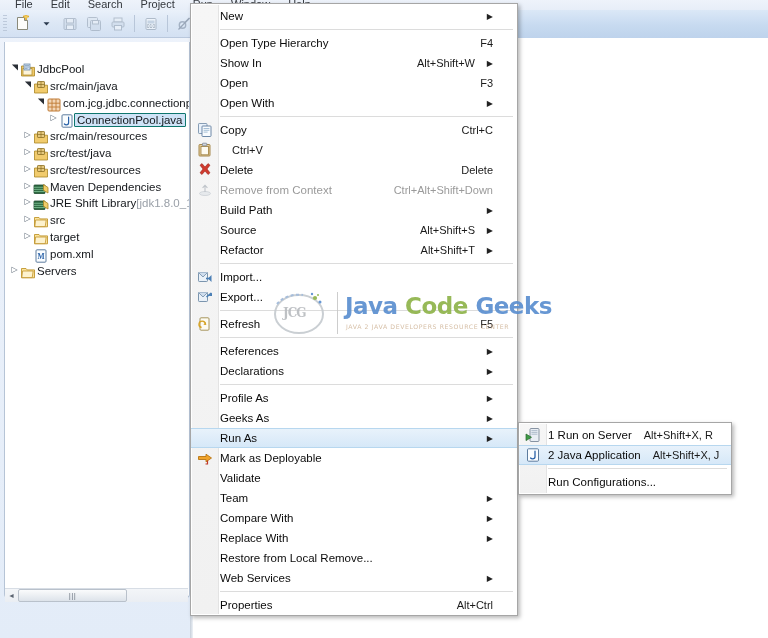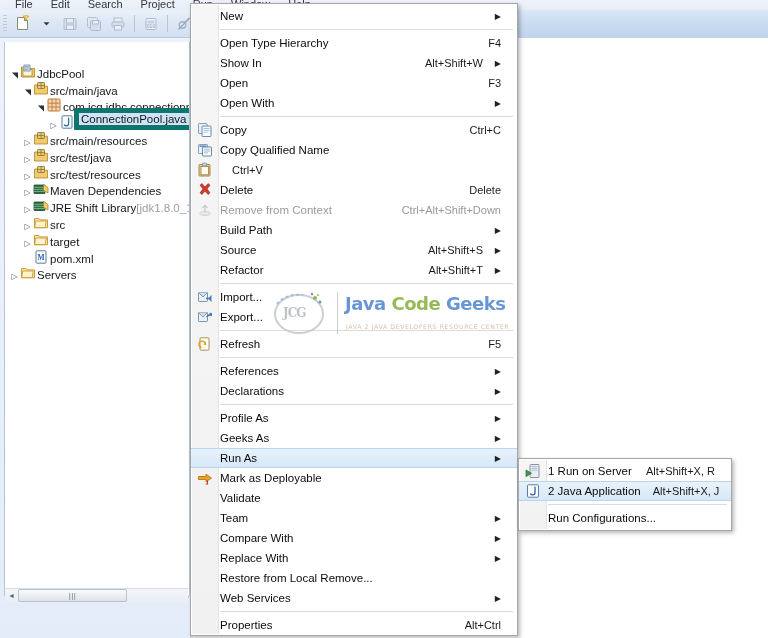--- a/index.html
+++ b/index.html
@@ -96,28 +96,28 @@
 
   .tree {
     position: absolute; left: 5px; top: 63px;
     width: 184px; height: 518px;
     background: #fff;
     overflow: hidden;
     font-size: 11.5px;
     color: #13161a;
   }
   .trow {
-    display: flex; align-items: flex-end;
+    display: flex; align-items: flex-start;
     height: 16.8px;
     white-space: nowrap;
     position: relative;
   }
   .trow.sel .lbl {
     background: #cfe3f7;
-    border: 5px solid #0f766e;
+    border: 1px solid #0f766e;
     border-radius: 1px;
     padding: 0 2px;
     margin-left: -1px;
   }
   .twisty {
     width: 11px; flex: 0 0 11px;
     display: flex; align-items: center; justify-content: center;
     color: #5e6a78; font-size: 8px;
   }
   .twisty.open { color:#2a2f36; }
@@ -177,21 +177,21 @@
     width: 26px; bottom: 1px;
     background: linear-gradient(180deg,#f6f6f6,#f1f1f1);
     border-right: 1px solid #e3e3e3;
     pointer-events: none;
   }
   .mitem {
     position: relative;
     display: flex; align-items: center;
     height: 20px;
     font-size: 11.5px; color: #0b0b0b;
-    padding-left: 29px; padding-right: 16px;
+    padding-left: 29px; padding-right: 24px;
     z-index: 2;
     white-space: nowrap;
   }
   .mitem.hl {
     background: linear-gradient(180deg,#e8f2fb 0%, #d6e8f8 100%);
     border-top: 1px solid #b7d7ef;
     border-bottom: 1px solid #b7d7ef;
     height: 18px;
   }
   .mitem.disabled { color: #9a9a9a; }
@@ -209,21 +209,21 @@
     padding-left: 6px;
   }
   .msep {
     height: 1px; margin: 3px 4px 3px 29px;
     background: #dcdcdc; position: relative; z-index: 2;
   }
 
   
   .submenu {
     position: absolute;
-    left: 518px; top: 458px;
+    left: 518px; top: 422px;
     width: 214px;
     background: #ffffff;
     border: 1px solid #a6a6a6;
     box-shadow: 2px 2px 4px rgba(0,0,0,.28);
     box-sizing: border-box;
     z-index: 60;
     padding: 2px 0;
   }
   .submenu .gutter {
     position: absolute; left: 1px; top: 1px;
@@ -237,21 +237,21 @@
   .watermark {
     position: absolute; left: 263px; top: 290px;
     width: 246px; height: 58px;
     z-index: 50; pointer-events: none;
     opacity: .92;
   }
   .wm-text {
     position: absolute; left: 82px; top: 3px;
     font-family: "DejaVu Sans", sans-serif;
     font-weight: bold;
-    font-size: 18px;
+    font-size: 23px;
     letter-spacing: -0.5px;
     white-space: nowrap;
   }
   .wm-text .b { color: #5b8fd0; }
   .wm-text .g { color: #8fb44a; }
   .wm-sub {
     position: absolute; left: 83px; top: 33px;
     font-size: 6.2px; color: #c3a27e; letter-spacing: .6px;
     font-family: "DejaVu Sans", sans-serif;
     white-space: nowrap;
@@ -554,31 +554,20 @@
       <div class="mitem">
         <span class="micon">
           <svg width="16" height="16" viewBox="0 0 16 16">
             <rect x="1.5" y="1.5" width="8.5" height="10" rx=".7" fill="#eaf2fb" stroke="#7a93ad" stroke-width=".9"></rect>
             <rect x="5" y="4" width="9" height="10.5" rx=".7" fill="#f8fbfe" stroke="#5d7c9e" stroke-width=".9"></rect>
             <path d="M6.6 6.5h5.8M6.6 8.3h5.8M6.6 10.1h4" stroke="#8fb0cc" stroke-width=".8"></path>
           </svg>
         </span>
         <span class="mlabel">Copy</span>
         <span class="maccel">Ctrl+C</span>
-      </div>
-      <div class="mitem">
-        <span class="micon">
-          <svg width="16" height="16" viewBox="0 0 16 16">
-            <rect x="1.5" y="2.5" width="9" height="9" rx=".7" fill="#eaf2fb" stroke="#7a93ad" stroke-width=".9"></rect>
-            <rect x="5.5" y="5" width="9" height="9" rx=".7" fill="#f8fbfe" stroke="#5d7c9e" stroke-width=".9"></rect>
-            <path d="M2.5 4.2h7" stroke="#4f86c0" stroke-width="1.4"></path>
-            <path d="M7 7.2h6M7 9h6M7 10.8h4" stroke="#8fb0cc" stroke-width=".8"></path>
-          </svg>
-        </span>
-        <span class="mlabel">Copy Qualified Name</span>
       </div>
       <div class="mitem">
         <span class="micon">
           <svg width="16" height="16" viewBox="0 0 16 16">
             <rect x="2" y="2.5" width="11" height="11.5" rx=".8" fill="#e6cfa0" stroke="#9d7e3c" stroke-width=".9"></rect>
             <rect x="4" y="4.5" width="7.5" height="8.3" fill="#fdfaf0" stroke="#9d7e3c" stroke-width=".8"></rect>
             <rect x="5.4" y="1.2" width="4.4" height="2.6" rx=".6" fill="#cfd6de" stroke="#7d8794" stroke-width=".8"></rect>
           </svg>
         </span>
         <span class="maccel">Ctrl+V</span>

